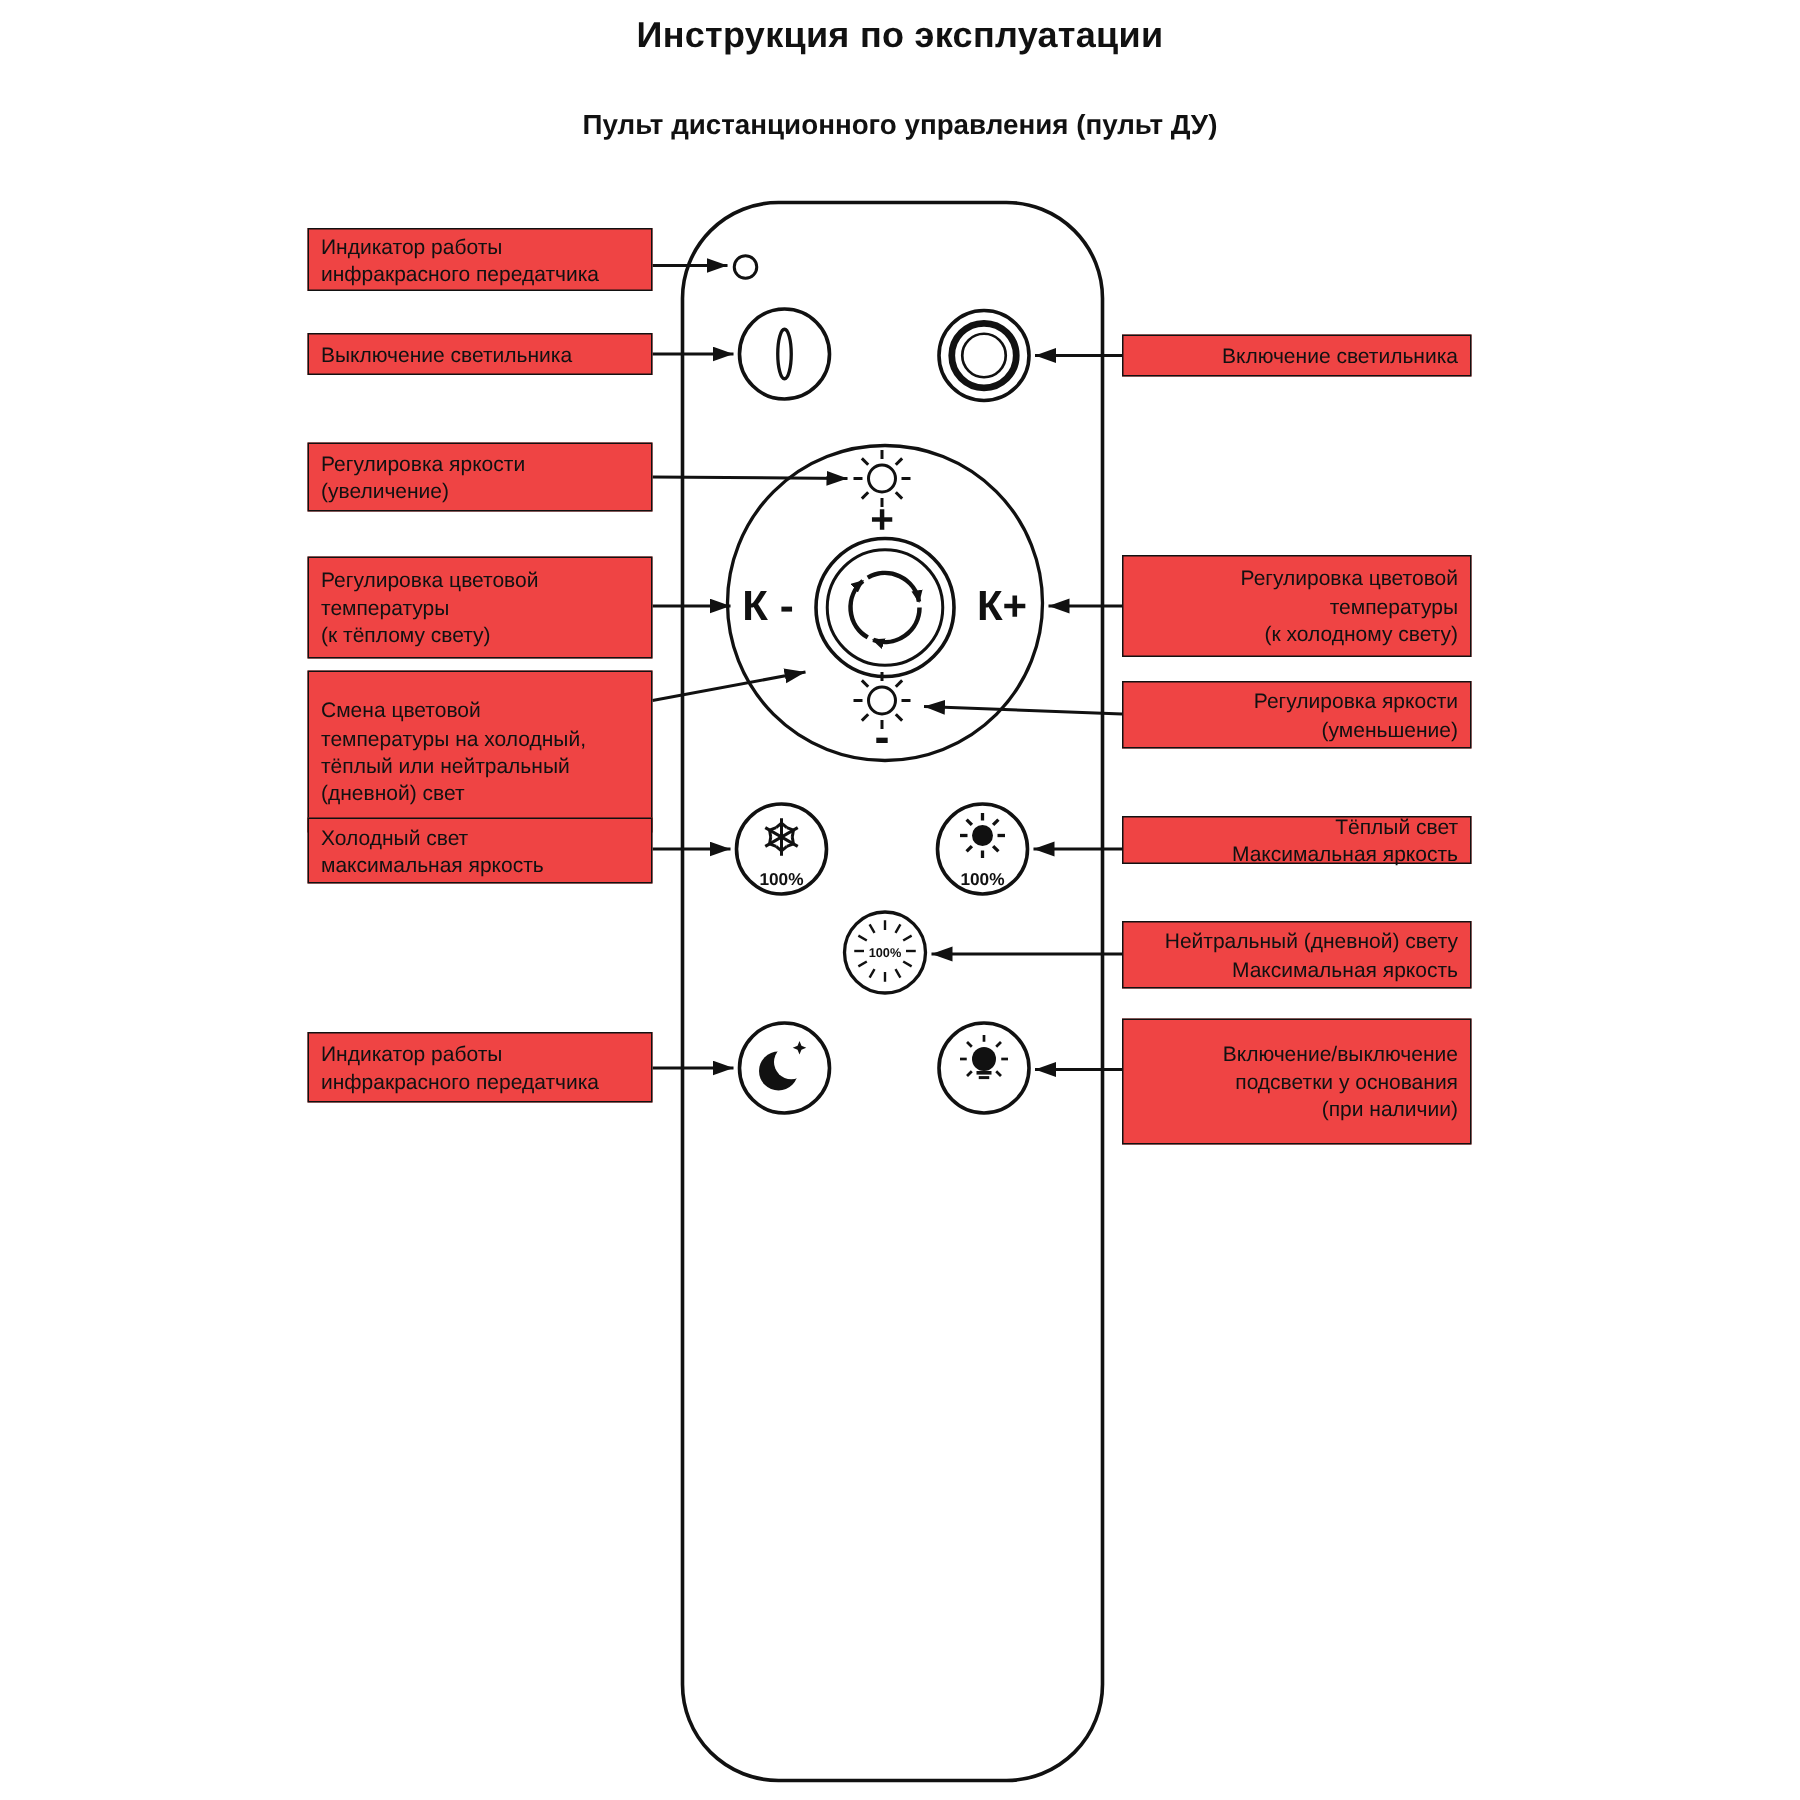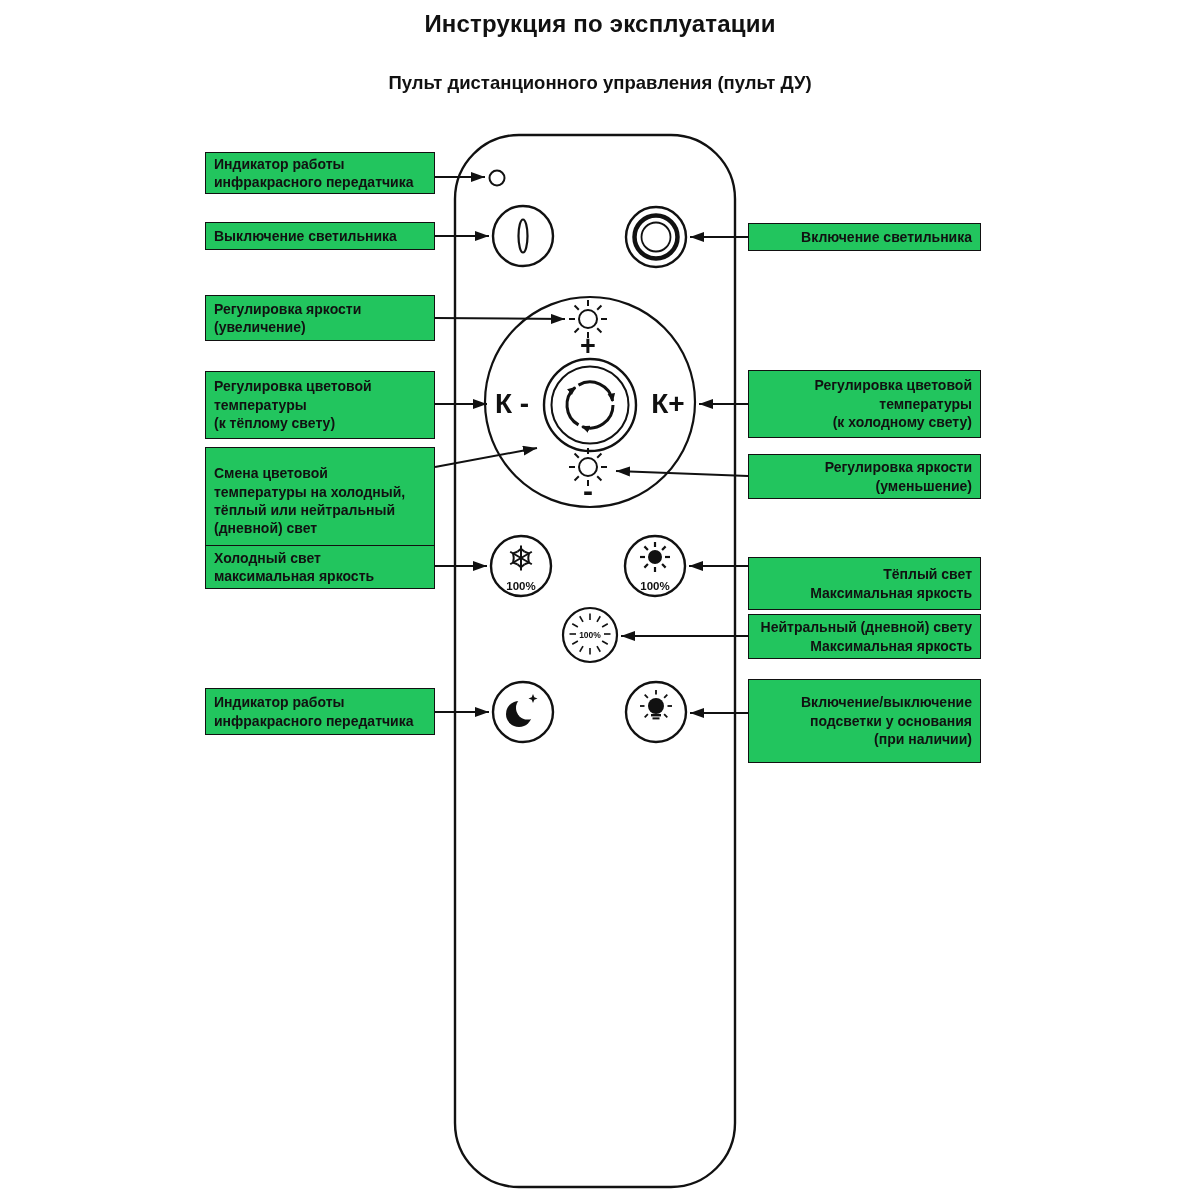--- a/index.html
+++ b/index.html
@@ -4,22 +4,22 @@
 <style>
   html,body{margin:0;padding:0;background:#fff;}
   body{width:1200px;height:1200px;position:relative;overflow:hidden;
        font-family:"Liberation Sans",sans-serif;color:#111;}
   .title{position:absolute;top:10px;left:0;width:1200px;text-align:center;
          font-size:24px;font-weight:bold;letter-spacing:.2px;}
   .subtitle{position:absolute;top:72px;left:0;width:1200px;text-align:center;
          font-size:18.5px;font-weight:bold;}
   svg{position:absolute;top:0;left:0;}
   svg text{font-family:"Liberation Sans",sans-serif;font-weight:bold;fill:#111;}
-  .co{position:absolute;box-sizing:border-box;border:1.6px solid #111;background:#22c55e;
-      display:flex;align-items:center;font-size:14px;font-weight:bold;line-height:1.32;}
+  .co{position:absolute;box-sizing:border-box;border:1.6px solid #111;background:#ef4444;
+      display:flex;align-items:center;font-size:14px;font-weight:normal;line-height:1.32;}
   .co span{white-space:pre-line;display:block;width:100%;}
   .co.left{left:205px;width:230px;padding:3px 6px 3px 8px;text-align:left;}
   .co.right{left:748px;width:233px;padding:3px 8px 3px 6px;text-align:right;}
 </style>
 </head>
 <body>
 
 <div class="title">Инструкция по эксплуатации</div>
 <div class="subtitle">Пульт дистанционного управления (пульт ДУ)</div>
 
@@ -247,21 +247,21 @@
   </div>
 <div class="co right" style="top:370px;height:68px">
     <span>Регулировка цветовой
 температуры
 (к холодному свету)</span>
   </div>
 <div class="co right" style="top:454px;height:45px">
     <span>Регулировка яркости
 (уменьшение)</span>
   </div>
-<div class="co right" style="top:557px;height:53px">
+<div class="co right" style="top:544px;height:32px">
     <span>Тёплый свет
 Максимальная яркость</span>
   </div>
 <div class="co right" style="top:614px;height:45px">
     <span>Нейтральный (дневной) свету
 Максимальная яркость</span>
   </div>
 <div class="co right" style="top:679px;height:84px">
     <span>Включение/выключение
 подсветки у основания

